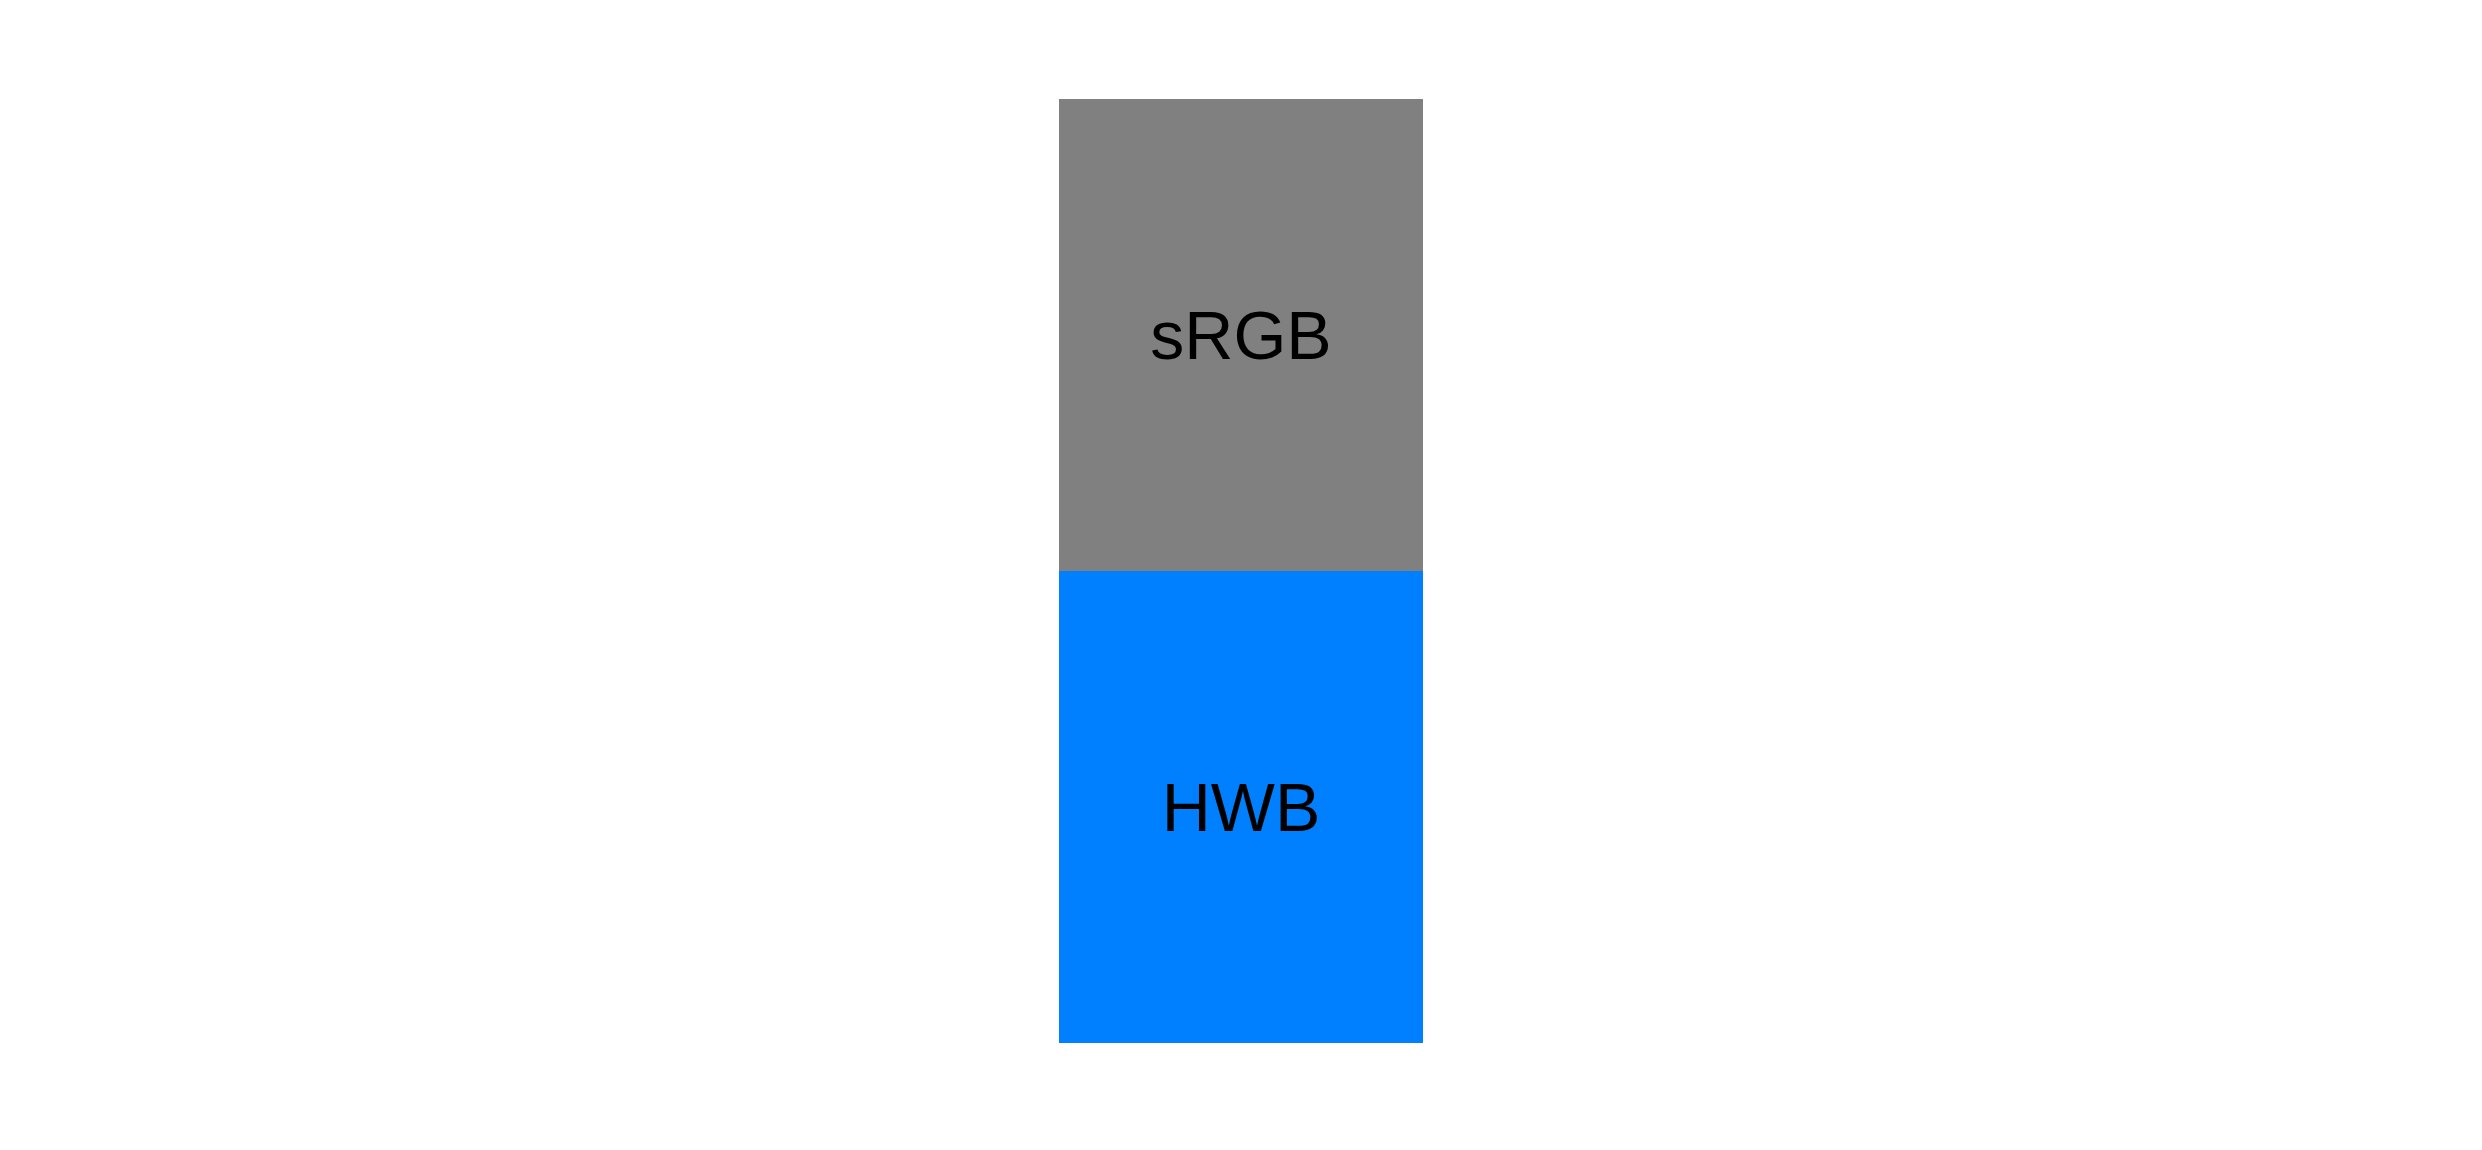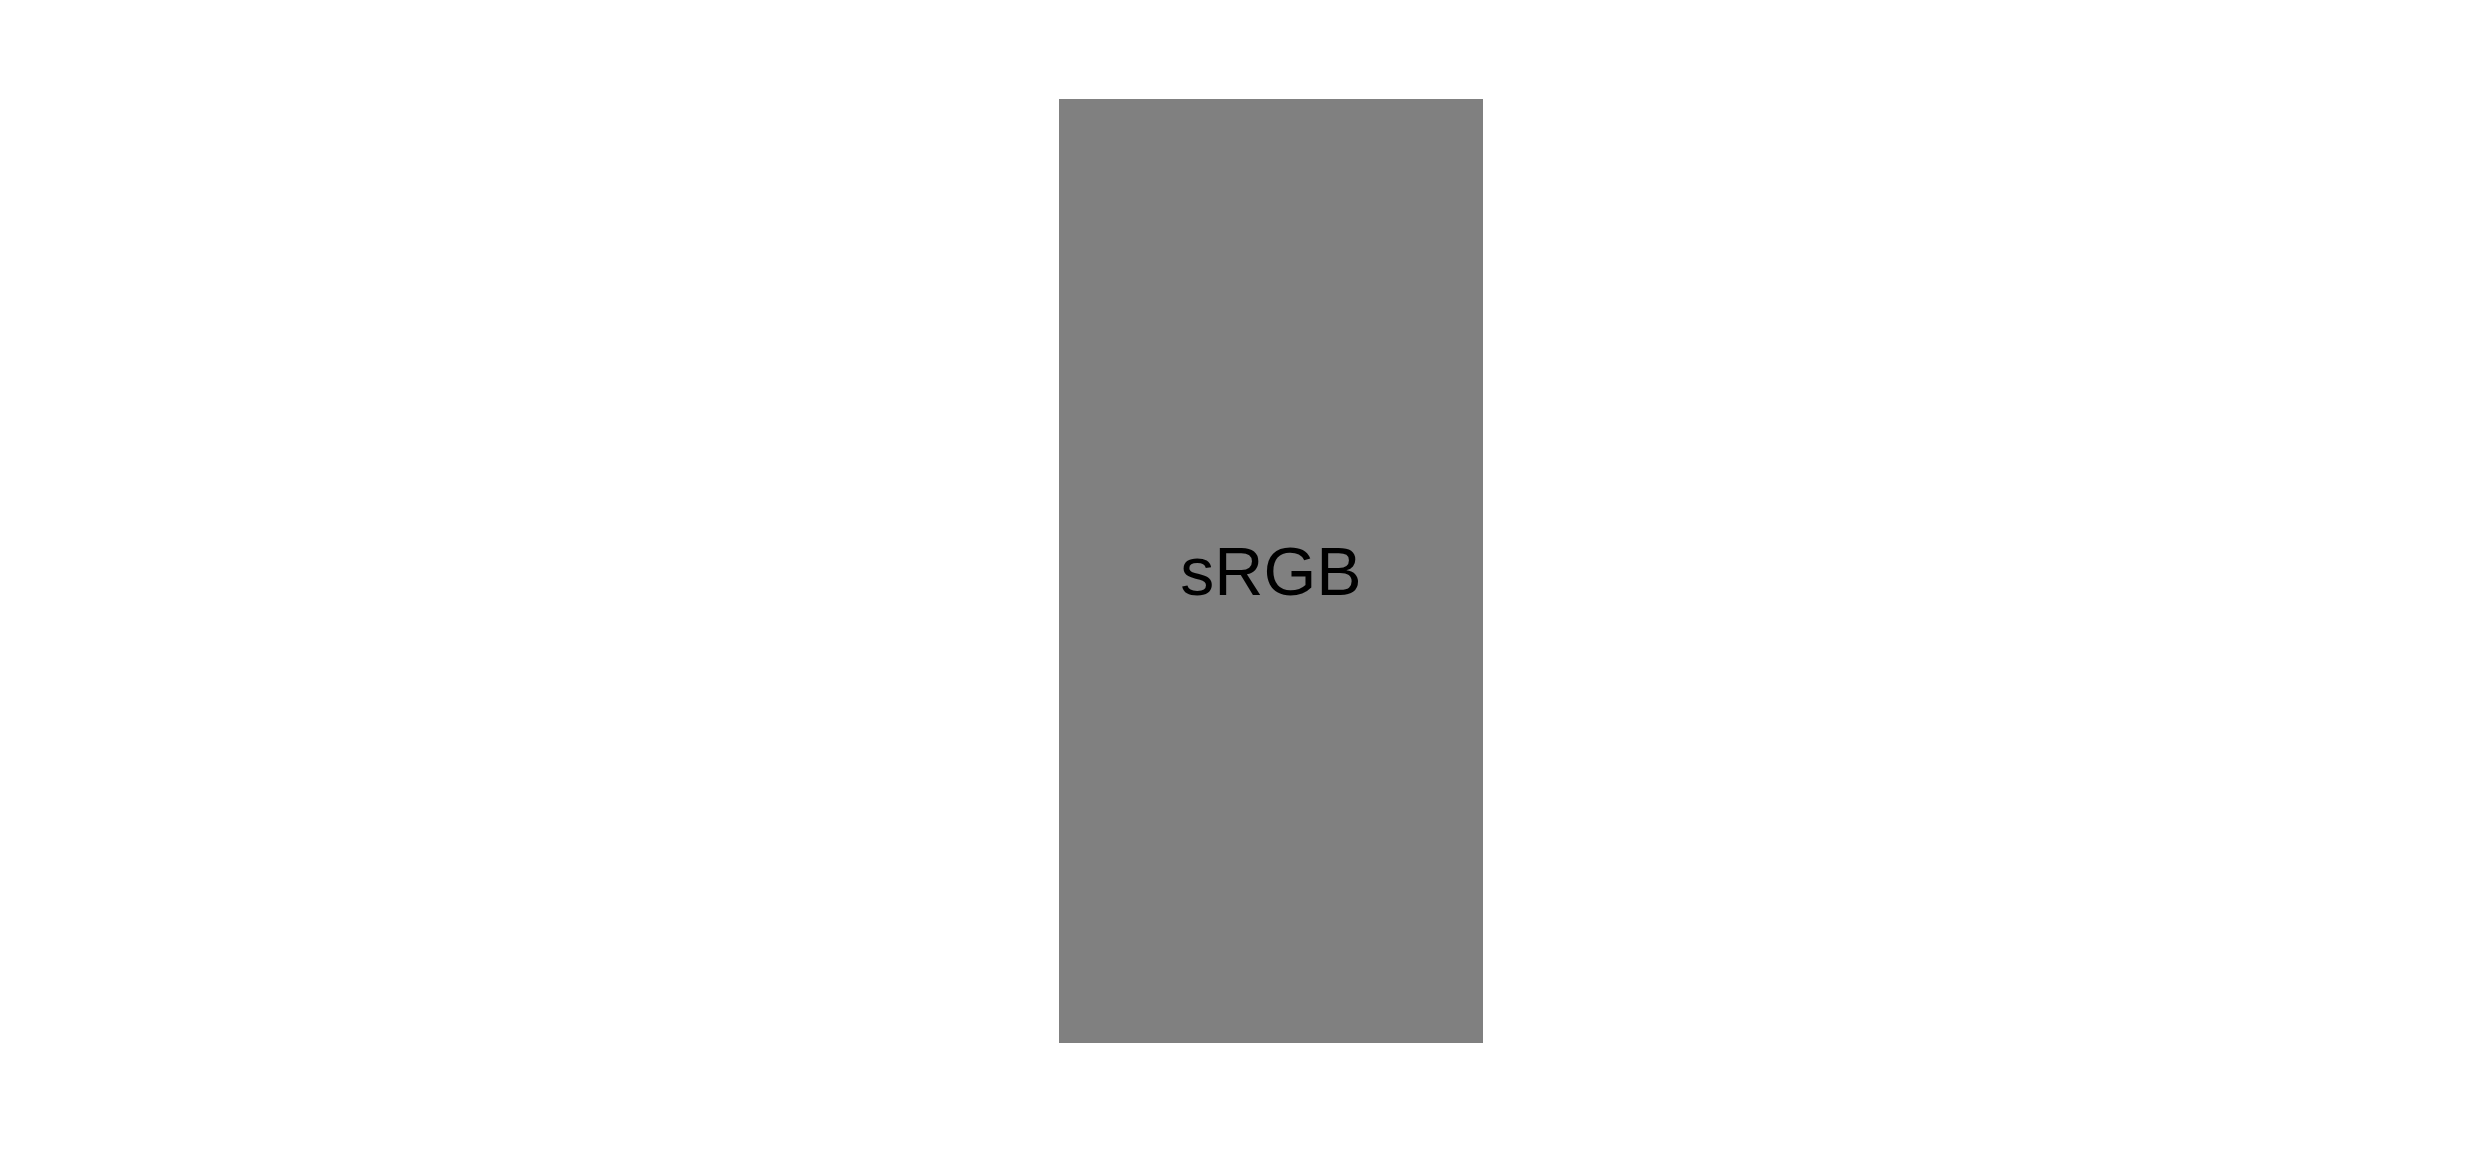--- a/index.html
+++ b/index.html
@@ -43,22 +43,25 @@
     line-height: 1;
     color: #000000;
     letter-spacing: 0px;
     white-space: nowrap;
     -webkit-font-smoothing: antialiased;
   }
 </style>
 </head>
 <body style="width: 2482px; height: 1150px; background: rgb(255, 255, 255);">
 
-<div id="swatch-stack" style="left: 1059px; top: 99px; width: 424px; height: 944px;">
+<div id="swatch-stack" style="left: 1059px; top: 99px; width: 364px; height: 944px;">
 
   <div class="swatch-band" style="background-color: rgb(128, 128, 128);">
     <span class="swatch-label" style="color: rgb(0, 0, 0); font-size: 68px;">sRGB</span>
   </div>
 
 
 
+  <div class="swatch-band" style="background-color: rgb(0, 128, 255);">
+    <span class="swatch-label" style="color: rgb(0, 0, 0); font-size: 68px;">HWB</span>
+  </div>
 
 </div>
 
 </body></html>

